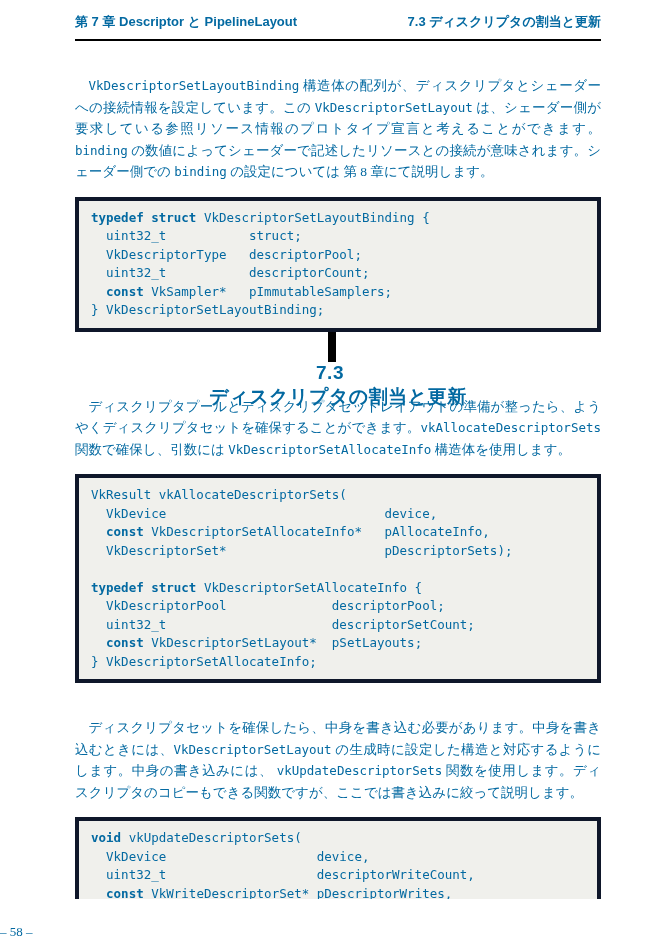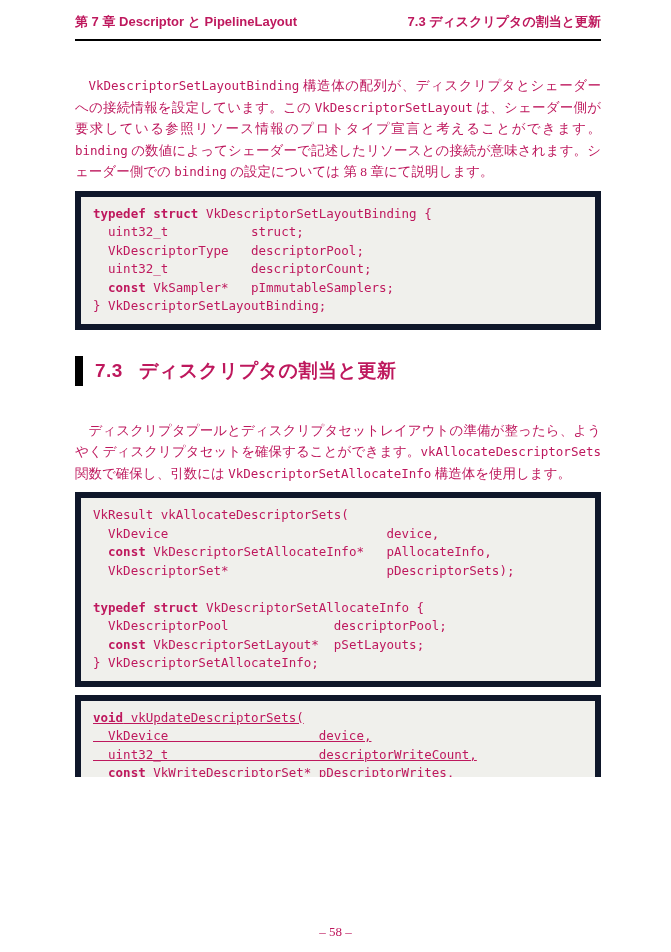--- a/index.html
+++ b/index.html
@@ -2,21 +2,21 @@
 <html><head>
 <meta charset="utf-8">
 <style>
   * { margin:0; padding:0; box-sizing:border-box; }
   html,body { background:#888; }
   .page {
     position:relative;
     width:671px; height:952px;
     margin:0 auto;
     background:#ffffff;
-    color:#be185d;
+    color:#0369a1;
     padding:14px 70px 0 75px;
     font-family:"Liberation Serif","DejaVu Serif",serif;
     font-size:13.5px;
     overflow:hidden;
   }
   .page-header {
     display:flex; justify-content:space-between; align-items:baseline;
     font-family:"Liberation Sans","DejaVu Sans",sans-serif;
     font-weight:bold; font-size:13px;
     line-height:16px;
@@ -27,56 +27,54 @@
     margin-top:34px;
     line-height:21.5px;
     text-align:justify;
     text-indent:1em;
   }
   .code-inline {
     font-family:"DejaVu Sans Mono","Liberation Mono",monospace;
     font-size:12.5px;
   }
   .code-block {
-    margin-top:8px;
+    margin-top:14px;
     background:#f0f0ec;
-    border:6px solid #0f172a;
+    border:4px solid #0f172a;
     padding:8px 12px;
     font-family:"DejaVu Sans Mono","Liberation Mono",monospace;
     font-size:12.5px;
     line-height:18.5px;
   }
   .code-line { white-space:pre; }
   .code-line b { font-weight:bold; }
   .code-block.cut {
     border-bottom:none;
     height:82px;
     overflow:hidden;
     padding-bottom:0;
-    text-decoration:underline;
   }
   .section-heading {
-    margin-top:26px;
     display:flex; align-items:center;
     font-family:"Liberation Sans","DejaVu Sans",sans-serif;
     font-size:19px; font-weight:bold;
     letter-spacing:0.5px;
     height:30px;
+    flex-direction:column;
   }
   .heading-bar {
     width:8px; height:30px;
     background:#000;
     margin-right:12px;
     flex:none;
   }
   .section-num { margin-right:16px; }
   .page-footer {
     position:absolute;
     left:0; right:0; bottom:12px;
-    text-align:center;
     font-size:13px;
     background:#fff;
     padding-top:3px;
   }
 </style>
 </head>
 <body>
 
 <div class="page">
 
@@ -105,24 +103,26 @@
   <p class="body-para"><span>ディスクリプタプールとディスクリプタセットレイアウトの準備が整ったら、ようやくディスクリプタセットを確保することができます。</span><span class="code-inline">vkAllocateDescriptorSets</span><span> 関数で確保し、引数には </span><span class="code-inline">VkDescriptorSetAllocateInfo</span><span> 構造体を使用します。</span></p>
 
   <div class="code-block">
       <div class="code-line">VkResult vkAllocateDescriptorSets(</div>
       <div class="code-line">  VkDevice                             device,</div>
       <div class="code-line">  <b>const</b> VkDescriptorSetAllocateInfo*   pAllocateInfo,</div>
       <div class="code-line">  VkDescriptorSet*                     pDescriptorSets);</div>
       <div class="code-line">&nbsp;</div>
       <div class="code-line"><b>typedef</b> <b>struct</b> VkDescriptorSetAllocateInfo {</div>
       <div class="code-line">  VkDescriptorPool              descriptorPool;</div>
+      <div class="code-line">  uint32_t                      descriptorSetCount;</div>
       <div class="code-line">  <b>const</b> VkDescriptorSetLayout*  pSetLayouts;</div>
       <div class="code-line">} VkDescriptorSetAllocateInfo;</div>
     </div>
 
+  <p class="body-para"><span>ディスクリプタセットを確保したら、中身を書き込む必要があります。中身を書き込むときには、</span><span class="code-inline">VkDescriptorSetLayout</span><span> の生成時に設定した構造と対応するようにします。中身の書き込みには、 </span><span class="code-inline">vkUpdateDescriptorSets</span><span> 関数を使用します。ディスクリプタのコピーもできる関数ですが、ここでは書き込みに絞って説明します。</span></p>
 
   <div class="code-block cut">
       <div class="code-line"><b>void</b> vkUpdateDescriptorSets(</div>
       <div class="code-line">  VkDevice                    device,</div>
       <div class="code-line">  uint32_t                    descriptorWriteCount,</div>
       <div class="code-line">  <b>const</b> VkWriteDescriptorSet* pDescriptorWrites,</div>
     </div>
 
   <footer class="page-footer">
     <span>– 58 –</span>

